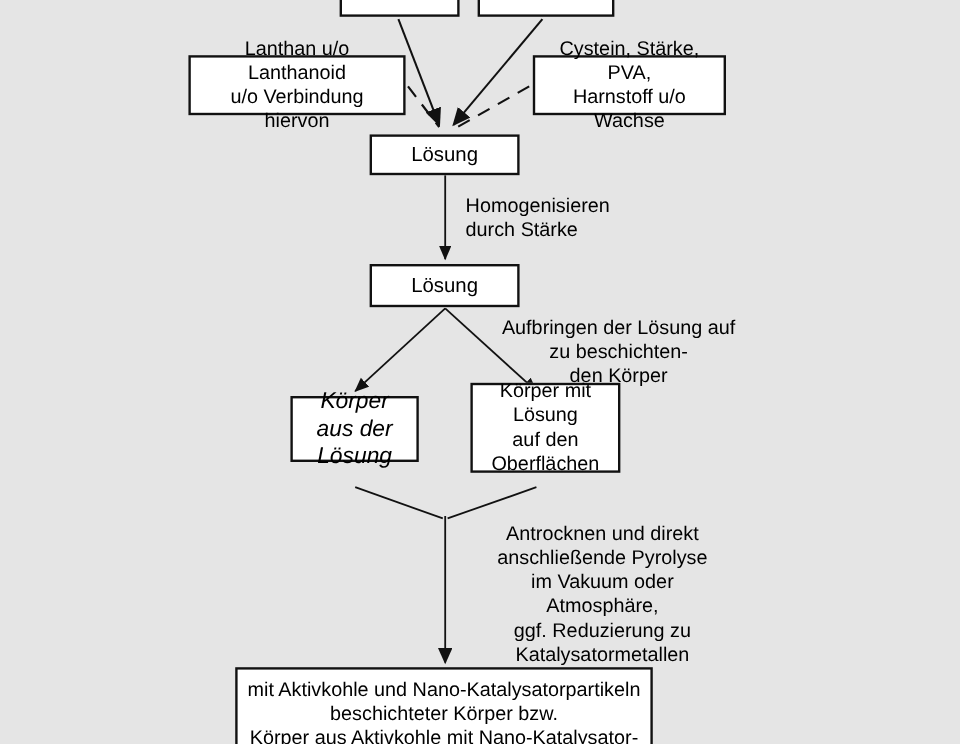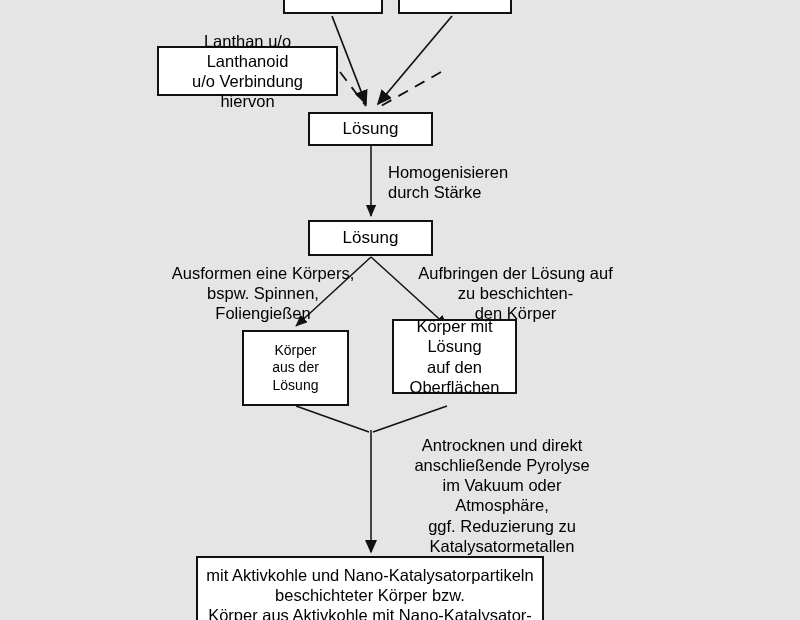--- a/index.html
+++ b/index.html
@@ -53,21 +53,21 @@
     background: transparent;
   }
 
   
   #node-material     { left: 283px; top: -34px;  width: 100px; height: 48px;  font-size: 17px; }
   #node-goldsalz     { left: 398px; top: -34px;  width: 114px; height: 48px;  font-size: 17px; }
   #node-lanthan      { left: 157px; top: 46px;   width: 181px; height: 50px;  font-size: 16.5px; }
   #node-cystein      { left: 444px; top: 46px;   width: 161px; height: 50px;  font-size: 16.5px; }
   #node-loesung-1    { left: 308px; top: 112px;  width: 125px; height: 34px;  font-size: 17px; }
   #node-loesung-2    { left: 308px; top: 220px;  width: 125px; height: 36px;  font-size: 17px; }
-  #node-koerper-aus  { left: 242px; top: 330px;  width: 107px; height: 76px;  font-size: 14px; }
+  #node-koerper-aus  { left: 242px; top: 330px;  width: 107px; height: 55px;  font-size: 19px; font-style: italic; }
   #node-koerper-mit  { left: 392px; top: 319px;  width: 125px; height: 75px;  font-size: 16.5px; }
   #node-final        { left: 196px; top: 556px;  width: 348px; height: 82px;  font-size: 16.5px; align-items: flex-start; padding-top: 7px; }
 
   
   #label-homogenisieren { left: 388px; top: 162px; width: 220px; text-align: left; font-size: 16.5px; }
   #label-ausformen      { left: 148px; top: 263px; width: 230px; font-size: 16.5px; }
   #label-aufbringen     { left: 408px; top: 263px; width: 215px; font-size: 16.5px; }
   #label-antrocknen     { left: 382px; top: 435px; width: 240px; font-size: 16.5px; }
 </style>
 </head>
@@ -112,20 +112,24 @@
 
   <div class="node" id="node-goldsalz">
     <span class="node-text">Goldsalz</span>
   </div>
 
   <div class="node" id="node-lanthan">
     <span class="node-text">Lanthan u/o Lanthanoid
 u/o Verbindung hiervon</span>
   </div>
 
+  <div class="node" id="node-cystein">
+    <span class="node-text">Cystein, Stärke, PVA,
+Harnstoff u/o Wachse</span>
+  </div>
 
   <div class="node" id="node-loesung-1">
     <span class="node-text">Lösung</span>
   </div>
 
   <div class="node" id="node-loesung-2">
     <span class="node-text">Lösung</span>
   </div>
 
   <div class="node" id="node-koerper-aus">
@@ -144,23 +148,20 @@
   <div class="node" id="node-final">
     <span class="node-text">mit Aktivkohle und Nano-Katalysatorpartikeln
 beschichteter Körper bzw.
 Körper aus Aktivkohle mit Nano-Katalysator-
 partikeln</span>
   </div>
 
   <div class="edge-label" id="label-homogenisieren">Homogenisieren
 durch Stärke</div>
 
-  <div class="edge-label" id="label-ausformen">Ausformen eine Körpers,
-bspw. Spinnen,
-Foliengießen</div>
 
   <div class="edge-label" id="label-antrocknen">Antrocknen und direkt
 anschließende Pyrolyse
 im Vakuum oder
 Atmosphäre,
 ggf. Reduzierung zu
 Katalysatormetallen</div>
 
   <div class="edge-label" id="label-aufbringen">Aufbringen der Lösung auf
 zu beschichten-

